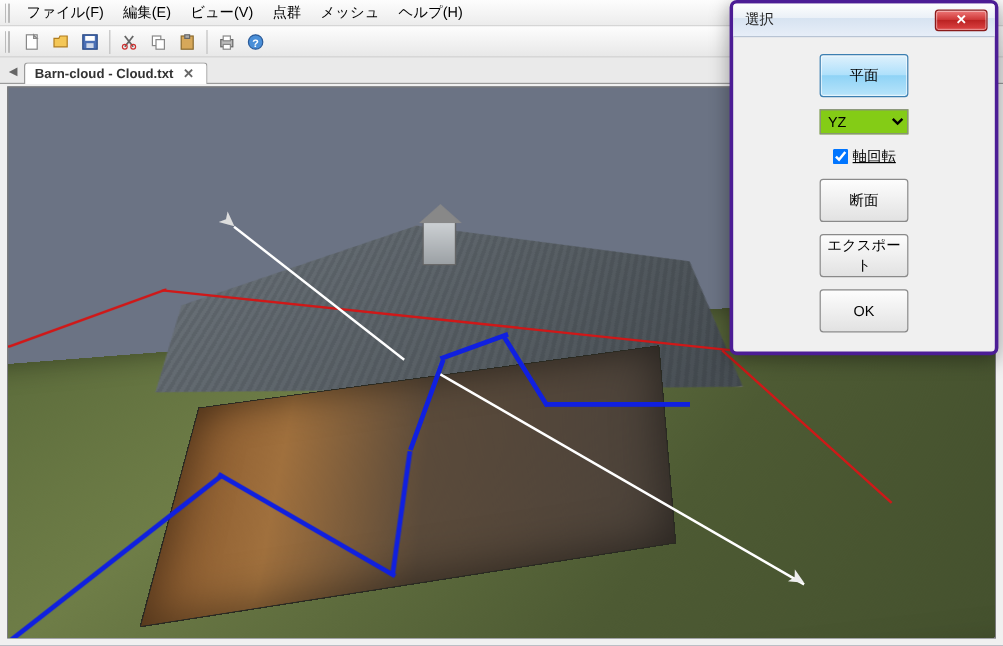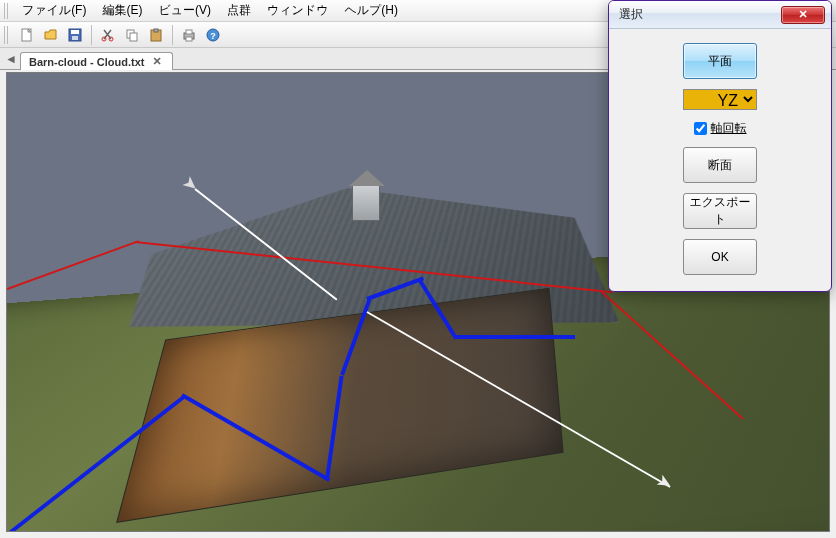--- a/index.html
+++ b/index.html
@@ -153,21 +153,21 @@
     .line { position: absolute; height: 3px; transform-origin: left center; }
     .red { background: #d01818; height: 1.5px; }
     .blue { background: #1020e0; height: 4px; }
     .white { background: #fff; height: 2px; }
     
     .dialog {
       position: absolute;
       left: 608px; top: 0px;
       width: 224px;
       background: #f0f0f0;
-      border: 1px solid #4c1d95;
+      border: 3px solid #4c1d95;
       border-radius: 6px;
       box-shadow: 0 4px 16px rgba(0,0,0,0.35);
       overflow: hidden;
     }
     .dialog-titlebar {
       height: 28px;
       background: linear-gradient(#fefefe 0%, #eaf0f7 45%, #d7e3f1 46%, #e7eef8 100%);
       border-bottom: 1px solid #b8c4d4;
       display: flex; align-items: center;
       padding: 0 6px 0 10px;
@@ -199,42 +199,41 @@
       display:flex; align-items:center; justify-content:center;
     }
     .dlg-btn.primary {
       background: linear-gradient(#dff1fc, #aee0fb 49%, #8fd3f6 50%, #b8e4fa);
       border-color: #3c7fb1;
       box-shadow: inset 0 0 0 1px rgba(255,255,255,0.6);
     }
     .dlg-select {
       width: 74px; height: 21px;
       border: 1px solid #8a8a8a;
-      background: #eab308;
-      font-size: 16px;
+      background: #84cc16;
+      font-size: 12px;
       padding: 1px 2px;
-      text-align: right;
     }
     .dlg-check {
       display:flex; align-items:center; gap:4px;
       font-size: 12px;
       text-decoration: underline;
     }
     .dlg-check input { transform: scale(1.0); }
   </style>
 </head>
 <body>
 
 <div class="menubar">
   <div class="grip"></div>
   <div class="menu-item">ファイル(F)</div>
   <div class="menu-item">編集(E)</div>
   <div class="menu-item">ビュー(V)</div>
   <div class="menu-item">点群</div>
-  <div class="menu-item">ウィンドウ</div>
+  <div class="menu-item">メッシュ</div>
   <div class="menu-item">ヘルプ(H)</div>
 </div>
 
 <div class="toolbar">
   <div class="grip"></div>
   <div class="tool-btn">
     <svg width="16" height="16">
         <rect x="3" y="2" width="9" height="12" fill="#fff" stroke="#888"></rect>
         <path d="M9 2 L12 5 L9 5 Z" fill="#ddd" stroke="#888"></path>
       </svg>

